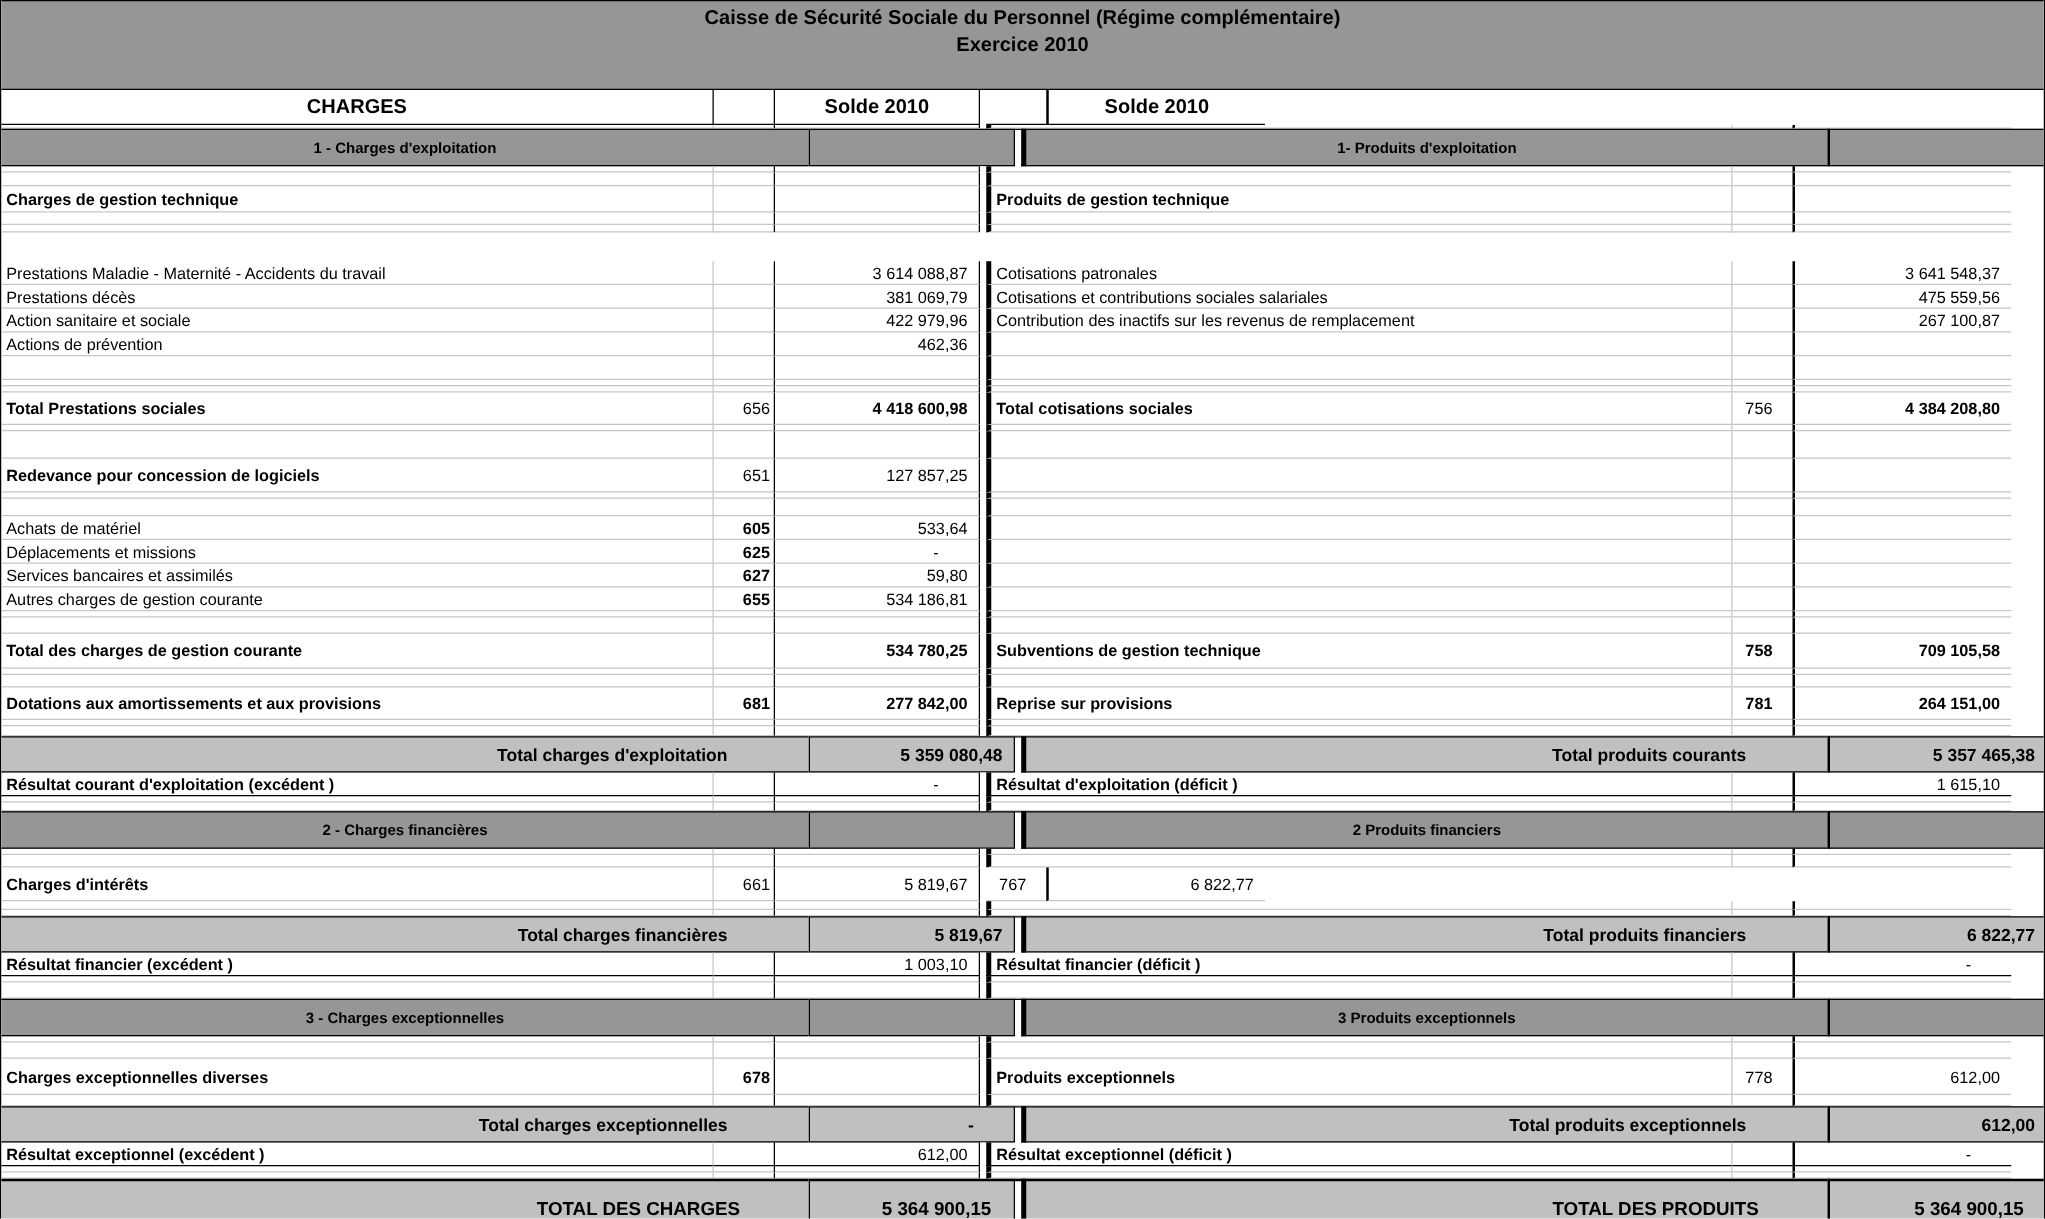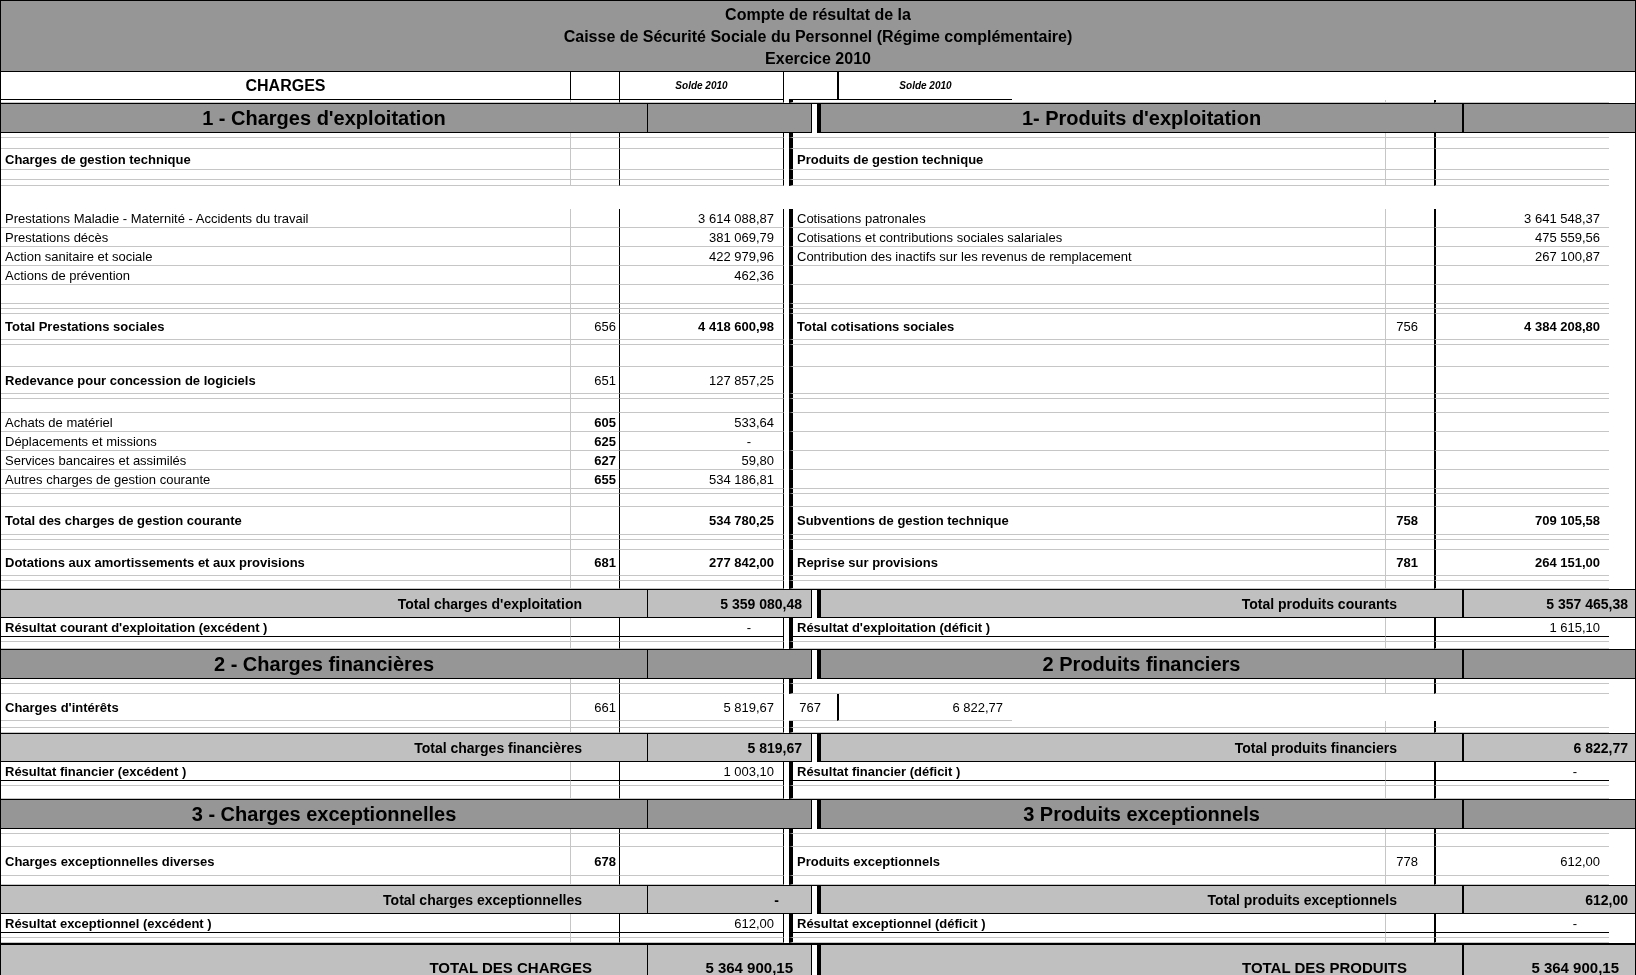--- a/index.html
+++ b/index.html
@@ -31,23 +31,23 @@
   
   .w-ml{width:646px;justify-content:center;}
   .w-mv{width:165px;border-left:1px solid #000;border-right:1px solid #000;justify-content:flex-end;padding-right:9px;}
   .w-mr{width:645px;border-left:4px solid #000;justify-content:center;}
   .w-mpv{width:175px;border-left:2px solid #000;justify-content:flex-end;padding-right:9px;}
   
   .colhead{height:28px;}
   .colhead .cell{border-bottom:1px solid #000;font-weight:700;justify-content:center;padding:0;}
   .colhead .w-ll,.colhead .w-rl{border-right:1px solid #000;}
   .colhead .hbig{font-size:16px;}
-  .colhead .hsmall{font-size:10px;font-style:italic;}
-  
-  .t-band .cell{background:var(--band-dark,#969696);border-top:1px solid #000;border-bottom:1px solid #000;font-size:20px;font-weight:700;}
+  .colhead .hsmall{font-size:16px;}
+  
+  .t-band .cell{background:var(--band-dark,#969696);border-top:1px solid #000;border-bottom:1px solid #000;font-size:12px;font-weight:700;}
   .t-band .w-gap{background:#fff;}
   
   .t-total .cell{background:var(--band-light,#c0c0c0);border-top:1px solid #000;border-bottom:1px solid #000;font-size:14px;font-weight:700;}
   .t-total .w-gap{background:#fff;}
   .t-total .w-ml,.t-total .w-mr{justify-content:flex-end;padding-right:65px;}
   
   .t-grand .cell{background:var(--band-light,#c0c0c0);border-top:2px solid #000;border-bottom:2px solid #000;font-size:15px;font-weight:700;}
   .t-grand .w-gap{background:#fff;}
   .t-grand .w-ml,.t-grand .w-mr{justify-content:flex-end;padding-right:55px;}
   .t-grand .w-mv,.t-grand .w-mpv{padding-right:18px;}
@@ -55,21 +55,20 @@
   .t-result .cell{border-bottom:1px solid #000;}
   
   .dash{padding-right:32px !important;}
   .t-footer{border:none;}
 </style>
 </head>
 <body>
 
 <div class="sheet">
   <div class="title">
-    <div>Compte de résultat de la</div>
     <div>Caisse de Sécurité Sociale du Personnel (Régime complémentaire)</div>
     <div>Exercice 2010</div>
   </div>
 
   <div class="r colhead">
     <div class="cell w-ll hbig">CHARGES</div>
     <div class="cell w-lc"></div>
     <div class="cell w-lv hsmall" style="justify-content:center;">Solde 2010</div>
     <div class="cell w-gap"></div>
     <div class="cell w-rc"></div>

